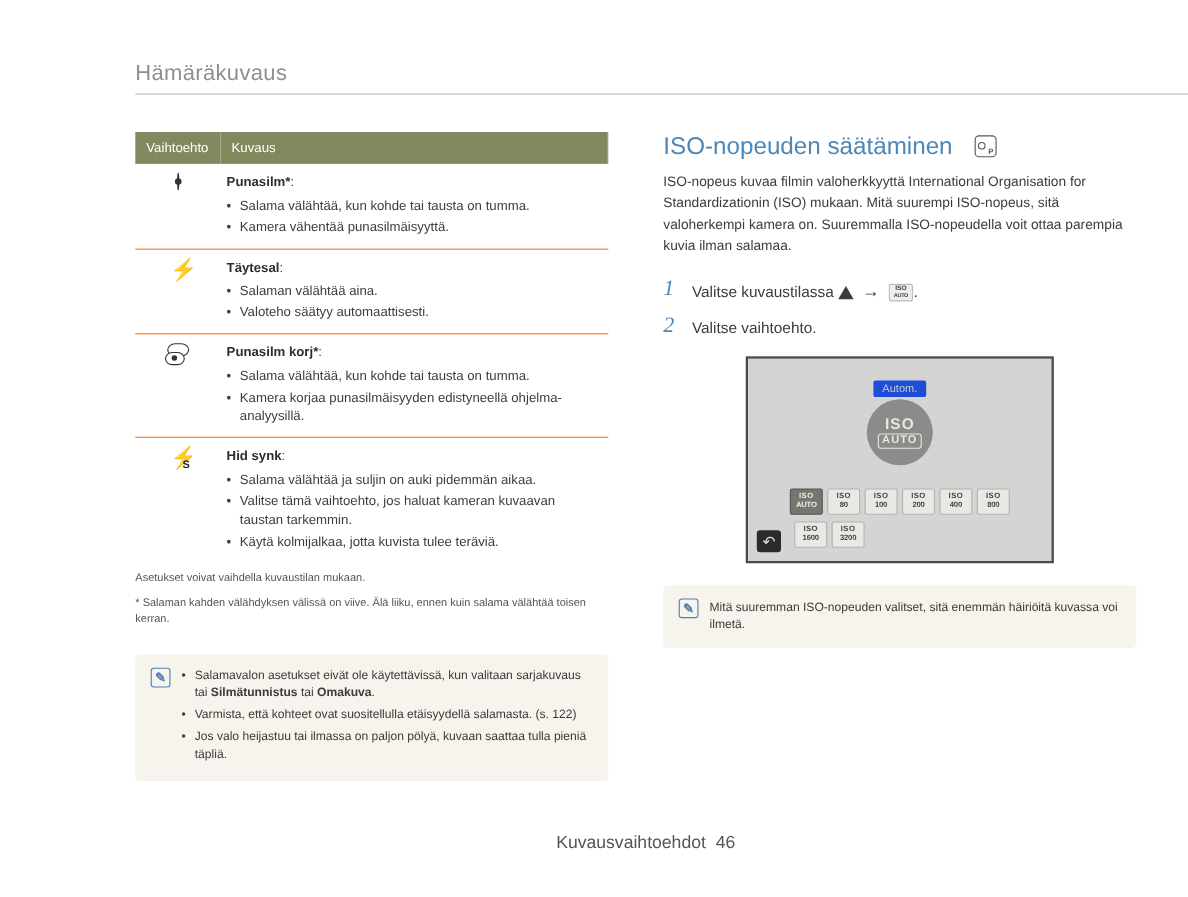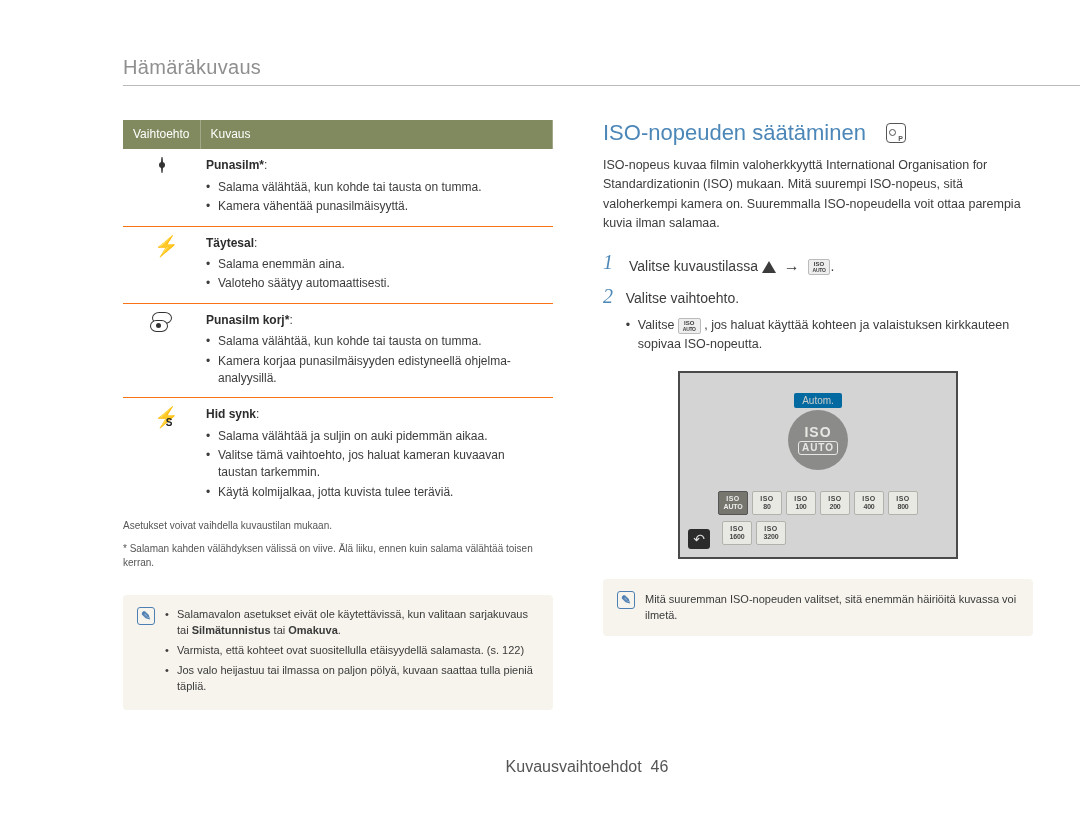--- a/index.html
+++ b/index.html
@@ -177,21 +177,21 @@
   }
   .iso-figure {
     position: absolute;
     top: 20px; left: 50%;
     transform: translateX(-50%);
     display: flex;
     flex-direction: column;
     align-items: center;
   }
   .iso-badge-label {
-    background: #0369a1;
+    background: #1d4ed8;
     color: #ccccca;
     font-size: 10px;
     padding: 2px 8px;
     border-radius: 2px;
     margin-bottom:2px;
   }
   .iso-big {
     width: 60px; height: 60px;
     background: #8b8b89;
     border-radius: 50%;
@@ -347,21 +347,21 @@
                 <li>Kamera vähentää punasilmäisyyttä.</li>
               </ul>
             </td>
           </tr>
 
           <tr>
             <td class="icon-cell"><span class="ficon bolt"></span></td>
             <td>
               <span class="opt-name">Täytesal</span>:
               <ul class="bullets">
-                <li>Salama enemmän aina.</li>
+                <li>Salaman välähtää aina.</li>
                 <li>Valoteho säätyy automaattisesti.</li>
               </ul>
             </td>
           </tr>
 
           <tr>
             <td class="icon-cell"><span class="ficon eye2"><span class="dot"></span></span></td>
             <td>
               <span class="opt-name">Punasilm korj*</span>:
               <ul class="bullets">
@@ -413,27 +413,20 @@
             <span>Valitse kuvaustilassa </span>
             <span class="mode-triangle"></span>
             <span class="arrow-r">→</span>
             <span class="iso-chip auto"><span class="top">ISO</span><span class="bot">AUTO</span></span><span>.</span>
           </span>
         </div>
         <div class="step">
           <span class="step-num">2</span>
           <span class="step-text">
             <span>Valitse vaihtoehto.</span>
-            <ul class="bullets" style="font-size:12.5px; margin-top:6px;">
-              <li>
-                <span>Valitse </span>
-                <span class="iso-chip auto"><span class="top">ISO</span><span class="bot">AUTO</span></span>
-                <span>, jos haluat käyttää kohteen ja valaistuksen kirkkauteen sopivaa ISO-nopeutta.</span>
-              </li>
-            </ul>
           </span>
         </div>
       </div>
 
       <div class="iso-screen">
         <div class="iso-figure">
           <div class="iso-badge-label">Autom.</div>
           <div class="iso-big">
             <span class="t1">ISO</span>
             <span class="t2">AUTO</span>

